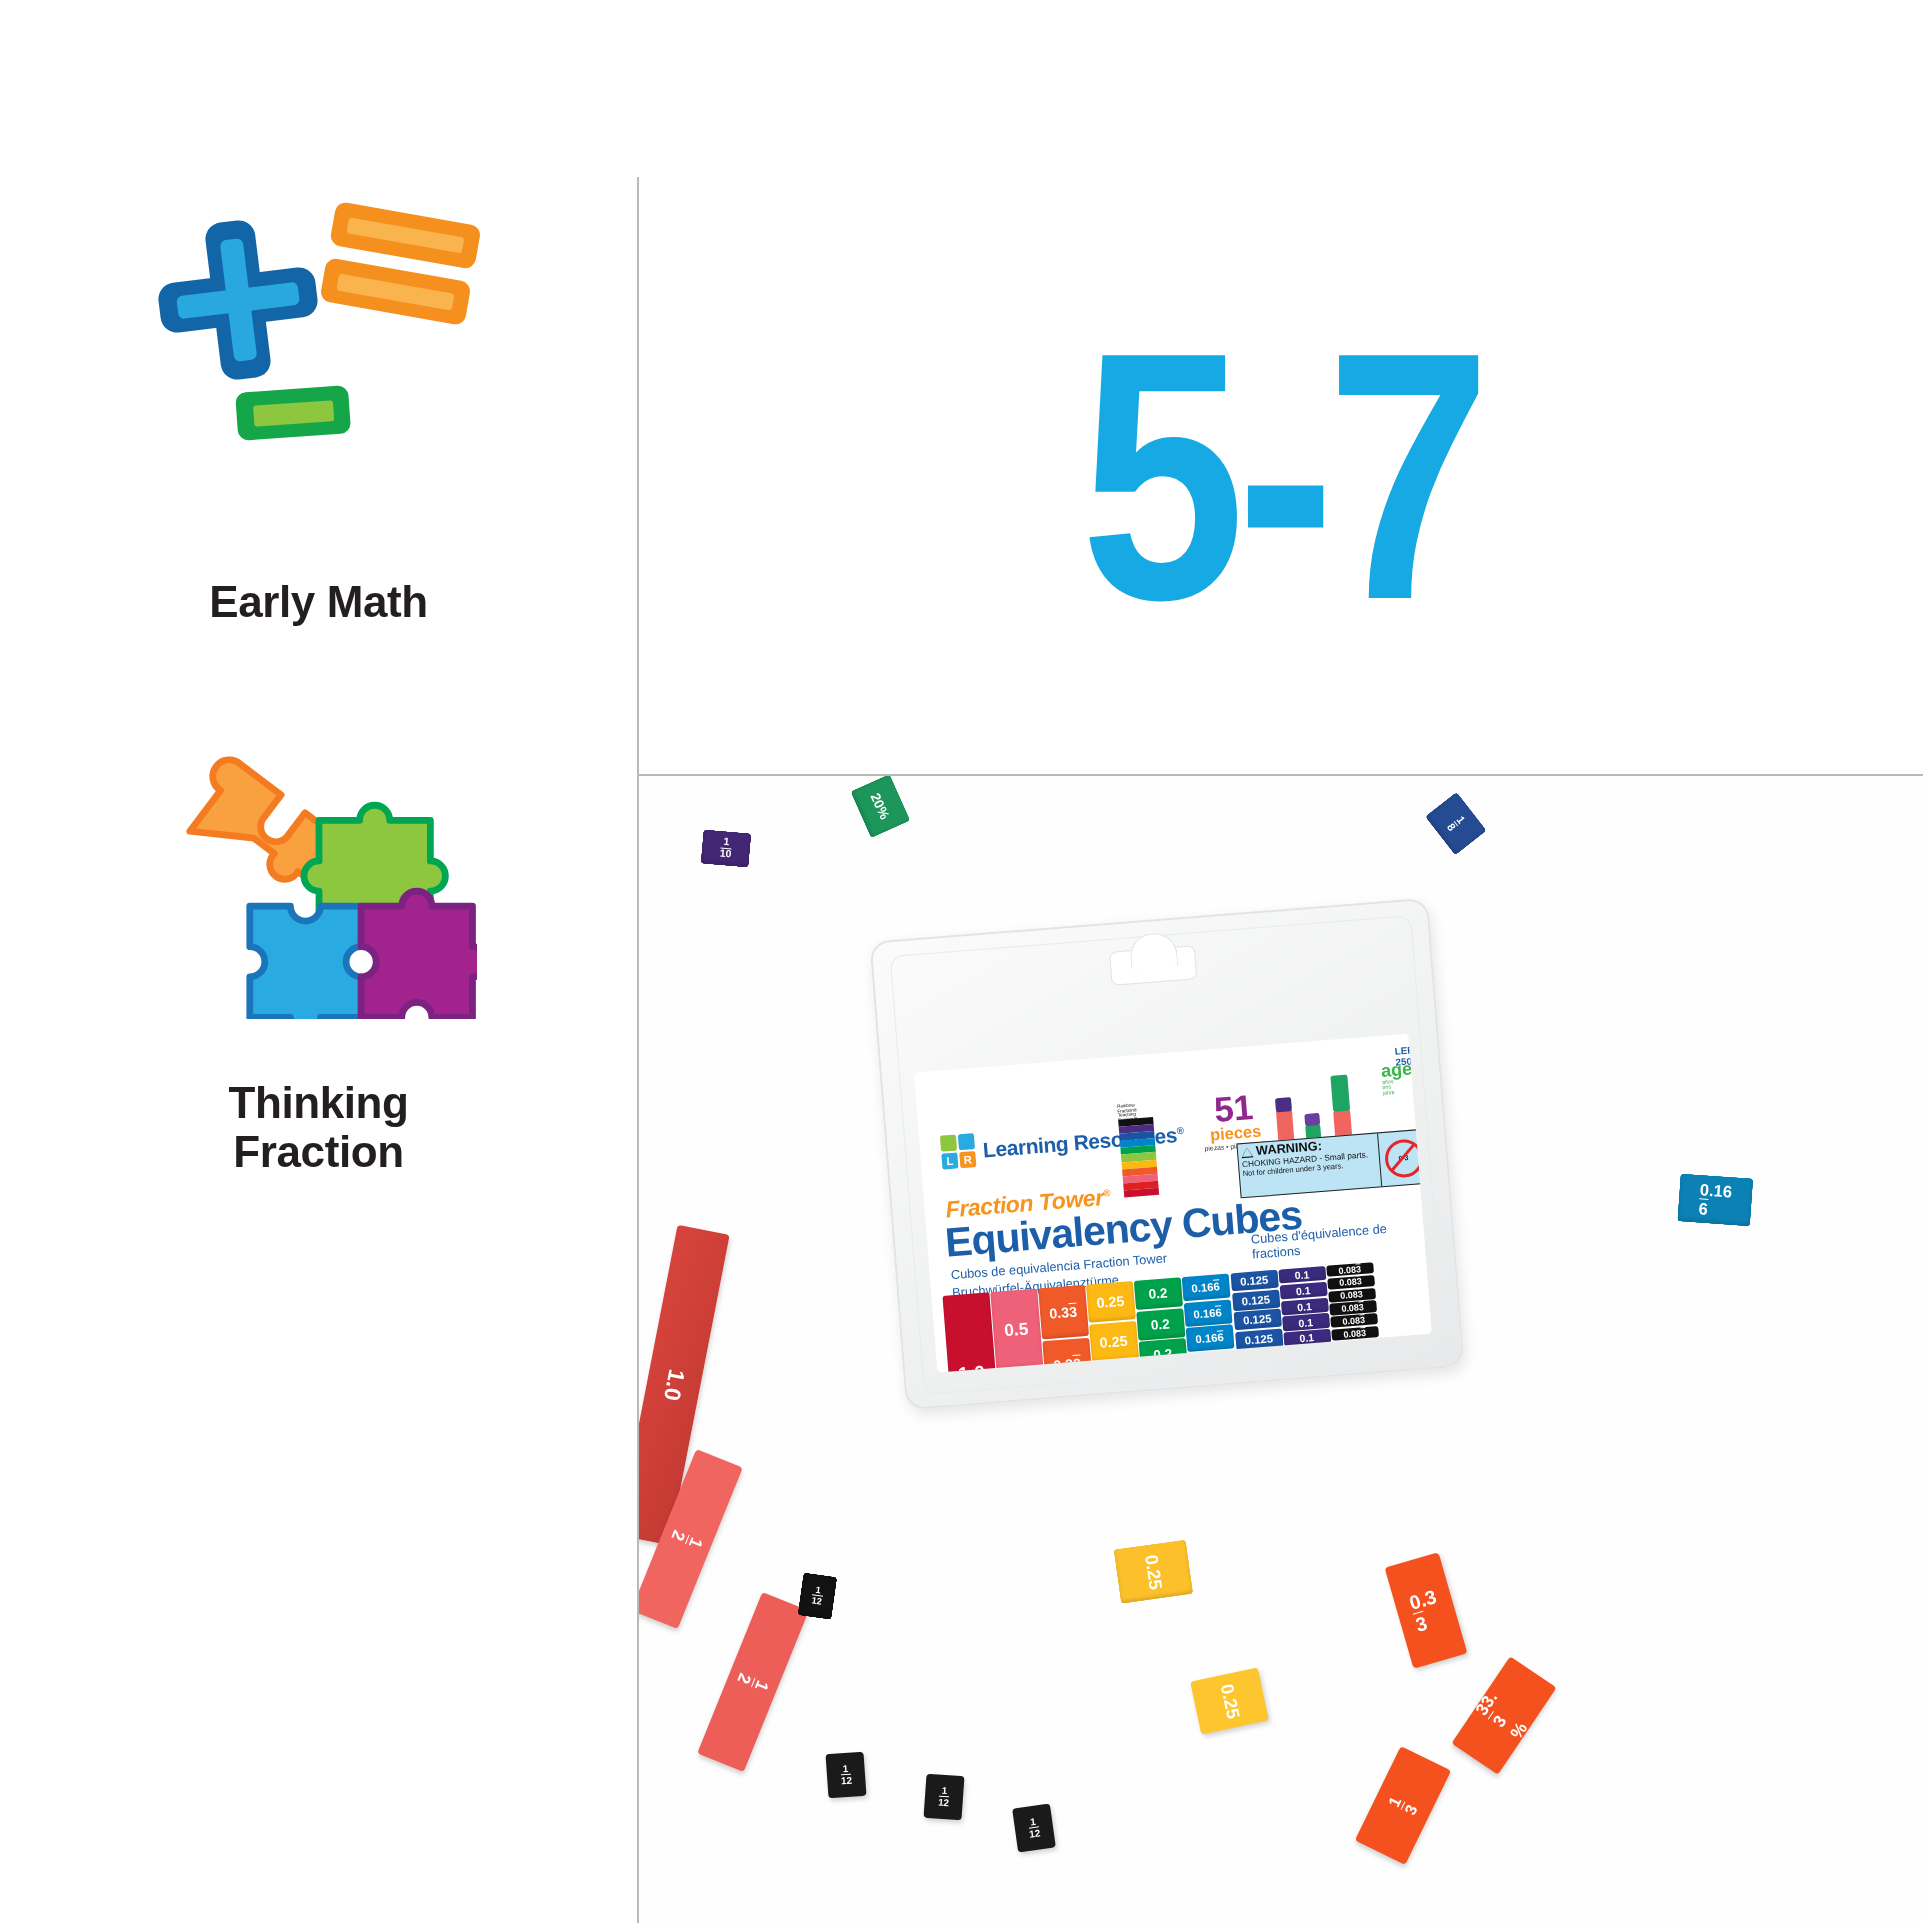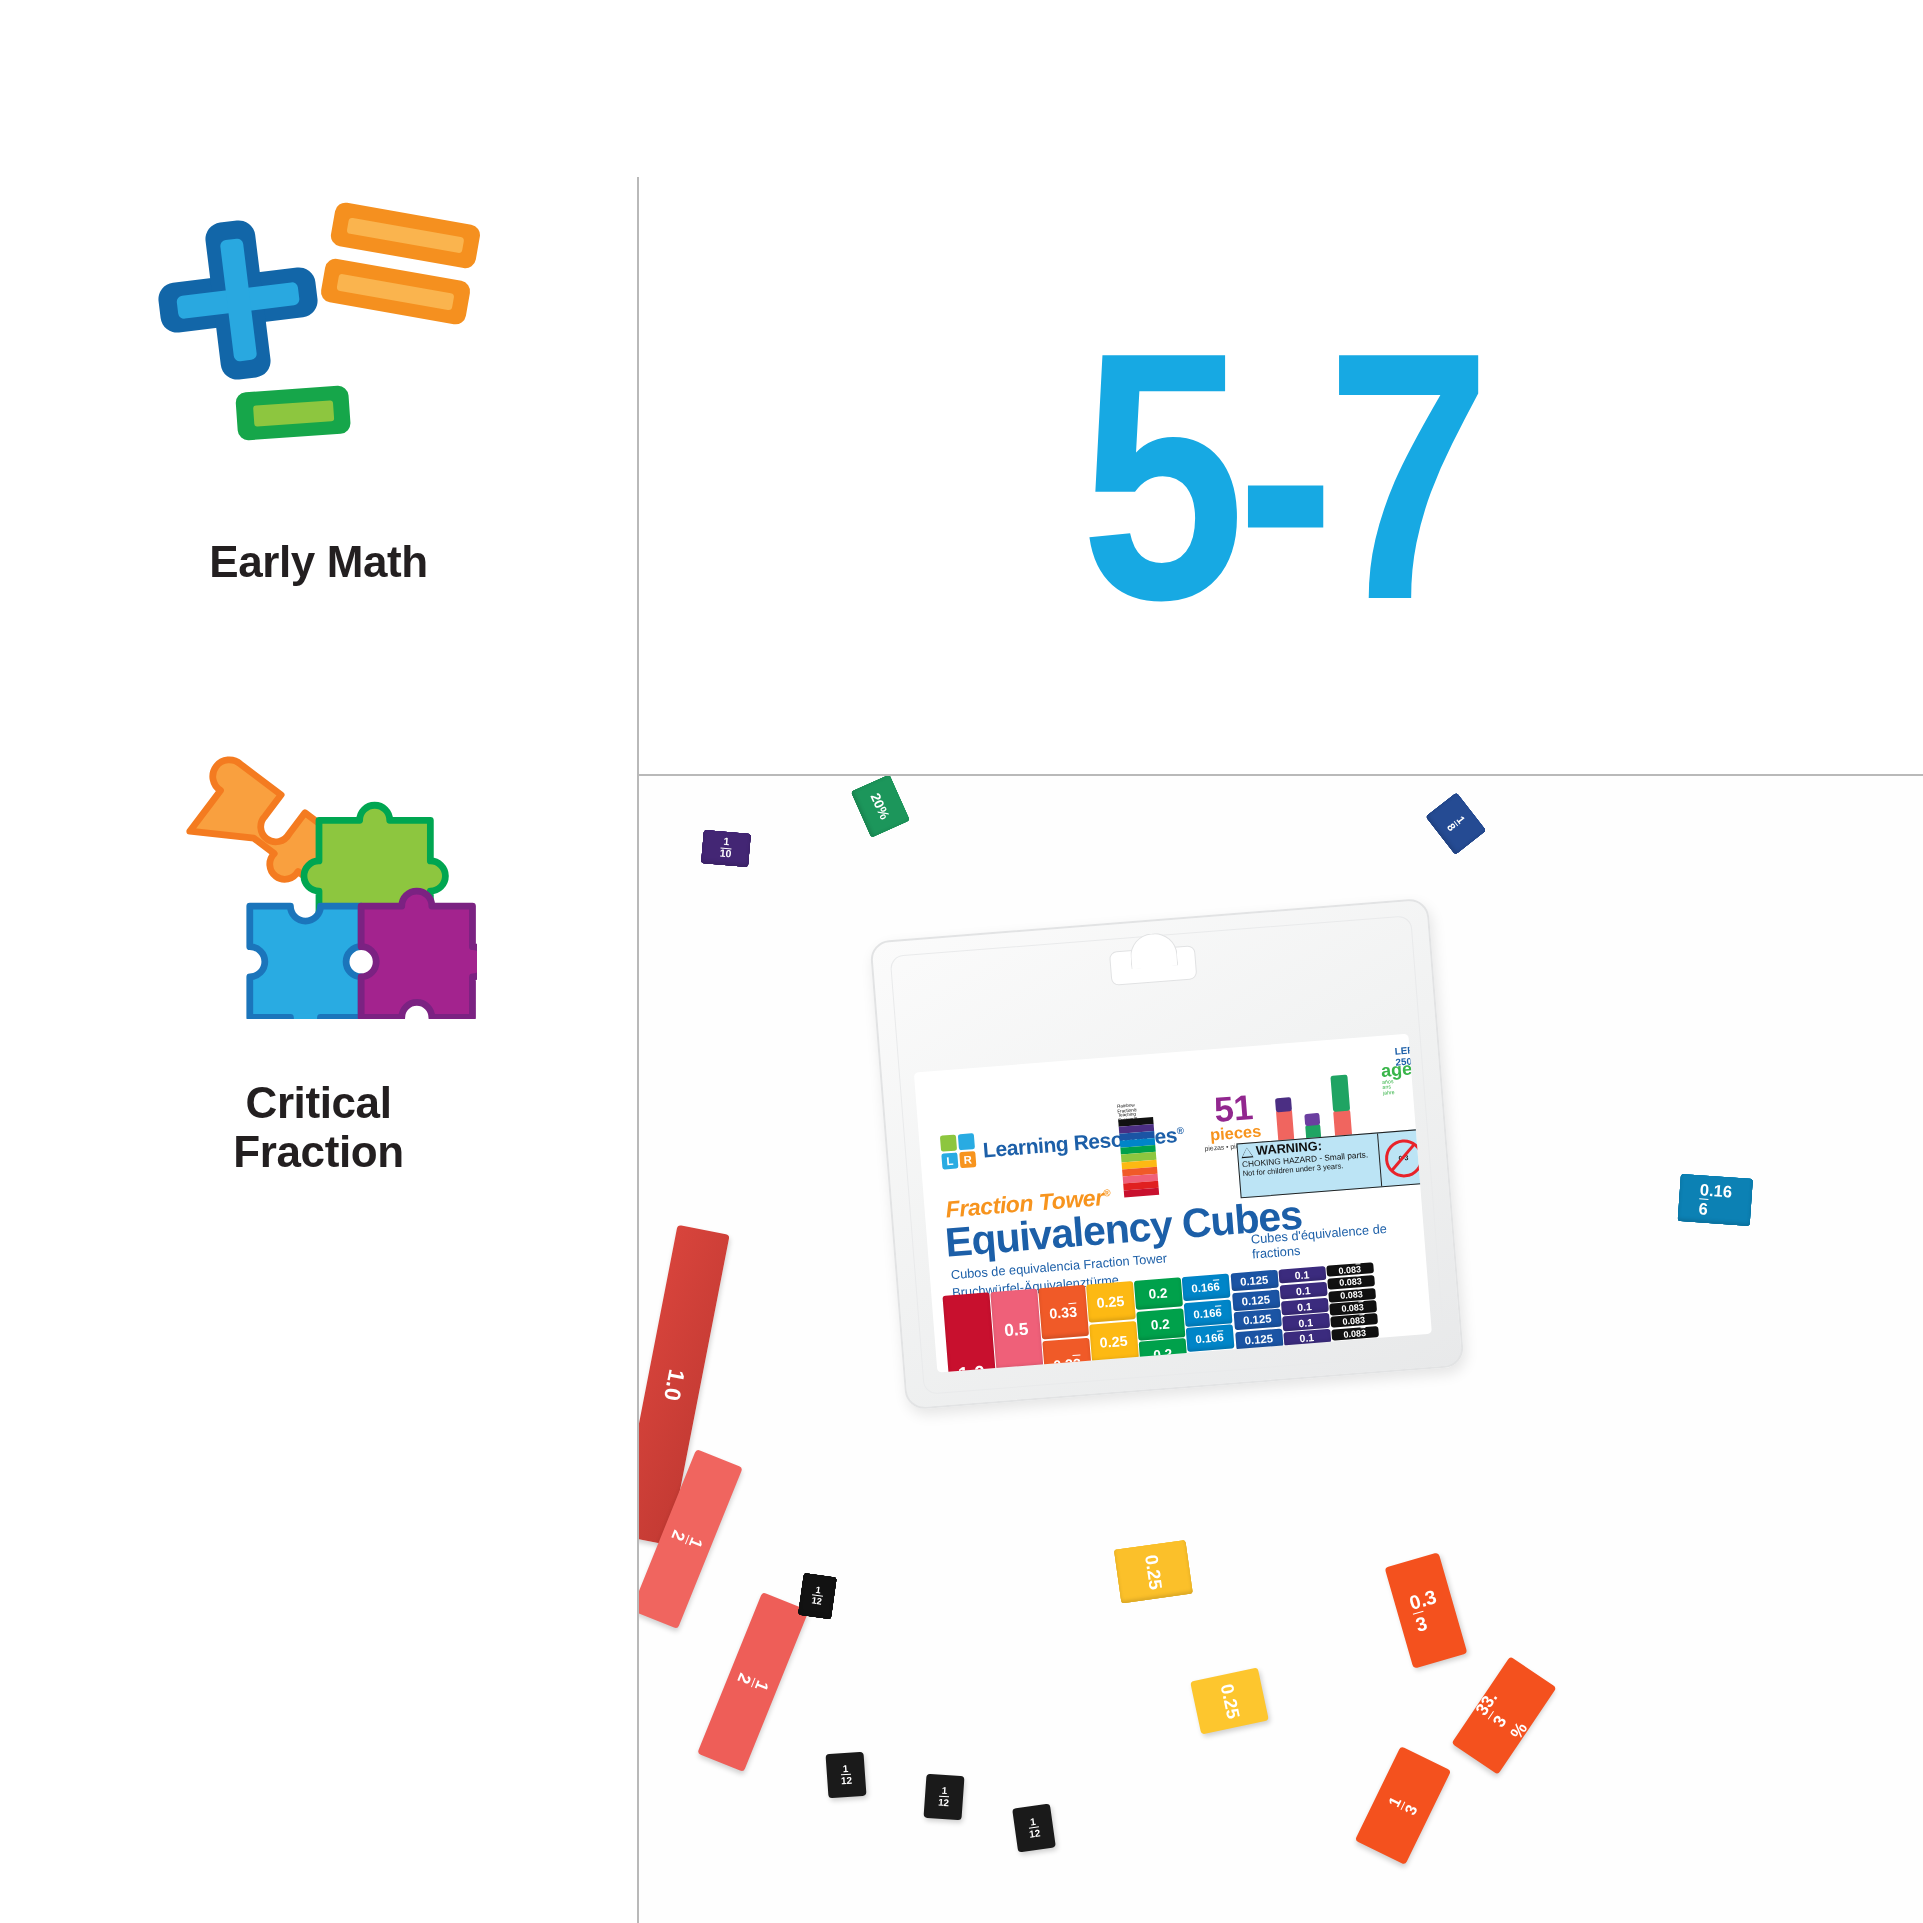--- a/index.html
+++ b/index.html
@@ -190,41 +190,41 @@
           <div class="eq-bar top"></div>
             <div class="eq-in top"></div>
           <div class="eq-bar bottom"></div>
             <div class="eq-in bottom"></div>
         </div>
         <div class="minus">
           <div class="minus-out"></div>
             <div class="minus-in"></div>
         </div>
       </div>
-      <div class="feature-label" style="margin-top:44px">Early Math</div>
+      <div class="feature-label" style="margin-top:84px">Early Math</div>
     </div>
 
     <div class="feature" id="feature-critical-thinking">
       <div class="feature-icon icon-puzzle">
         <svg width="316" height="271" viewBox="0 0 420 360">
 
           <path d="M48 86 L96 38 a22 22 0 1 1 31 -31 L175 55 L150 80 a20 20 0 1 0 28 28 L203 83 L251 131 L226 156
                    a20 20 0 1 0 28 28 L279 159 L231 207 L183 159 a20 20 0 1 1 -28 -28 L131 107 Z" fill="#F9A03F" stroke="#F47B20" stroke-width="9" stroke-linejoin="round" transform="translate(-6,10) rotate(-8 150 120)"></path>
 
           <path d="M210 96 h54 a20 20 0 1 1 40 0 h54 v54 a20 20 0 1 1 0 40 v54 h-54 a20 20 0 1 0 -40 0 h-54 v-54
                    a20 20 0 1 1 0 -40 Z" fill="#8DC63F" stroke="#00A651" stroke-width="9" stroke-linejoin="round"></path>
 
           <path d="M118 210 h54 a20 20 0 1 0 40 0 h54 v54 a20 20 0 1 0 0 40 v54 h-54 a20 20 0 1 1 -40 0 h-54 v-54
                    a20 20 0 1 0 0 -40 Z" fill="#29ABE2" stroke="#1B75BB" stroke-width="9" stroke-linejoin="round"></path>
 
           <path d="M266 210 h54 a20 20 0 1 1 40 0 h54 v54 a20 20 0 1 1 0 40 v54 h-54 a20 20 0 1 0 -40 0 h-54 v-54
                    a20 20 0 1 0 0 -40 Z" fill="#A3238E" stroke="#7B2282" stroke-width="9" stroke-linejoin="round"></path>
         </svg>
       </div>
-      <div class="feature-label" style="margin-top:59px">Critical</div>
+      <div class="feature-label" style="margin-top:59px">Thinking</div>
       <div class="feature-label">Fraction</div>
     </div>
 
   </div>
 
   <div class="ages-panel">
     <div class="ages-number">5-7</div>
   </div>
 
   <div class="photo-panel">

